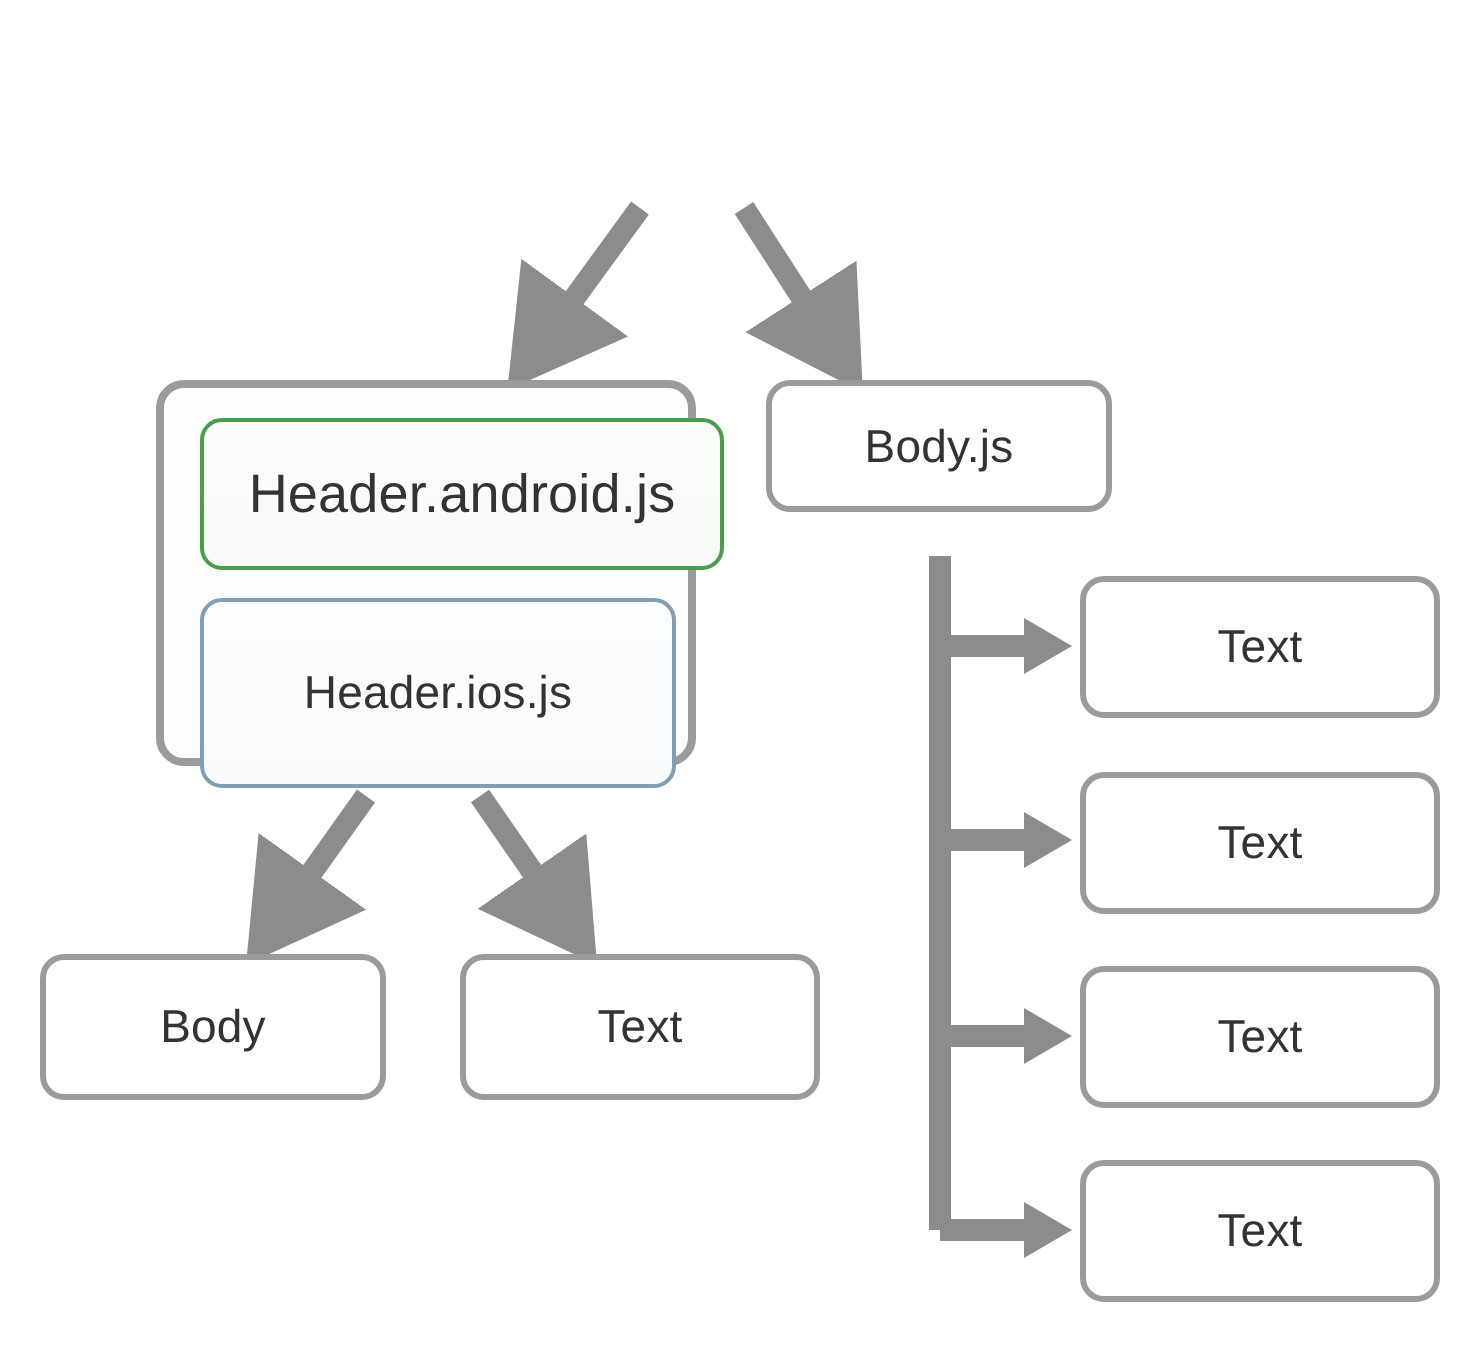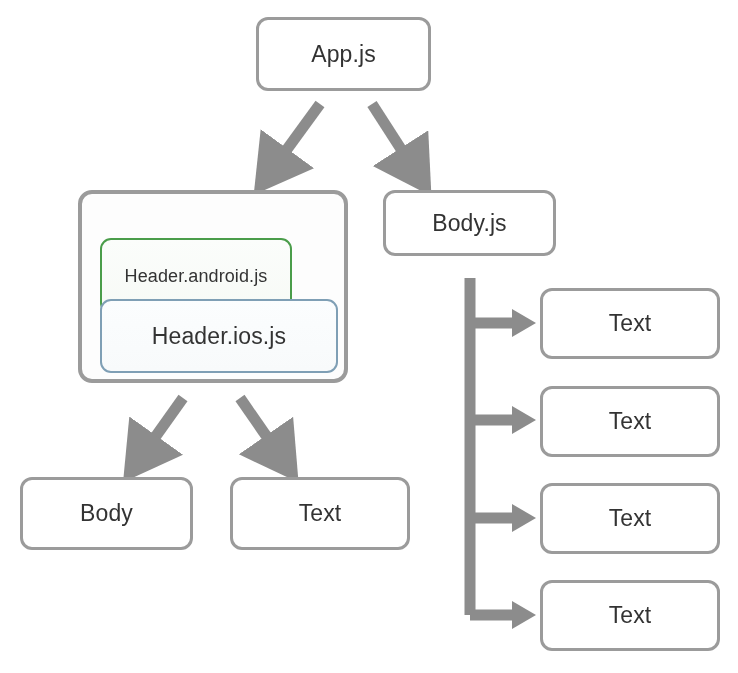--- a/index.html
+++ b/index.html
@@ -45,29 +45,28 @@
   }
   #header-group {
     position: absolute;
     left: 78px; top: 190px; width: 270px; height: 193px;
     box-sizing: border-box;
     background: #fdfdfd;
     border: 4px solid #9b9b9b;
     border-radius: 14px;
   }
   #node-android {
-    left: 18px; top: 15px; width: 192px; height: 76px;
+    left: 18px; top: 15px; width: 262px; height: 76px;
     border: 2px solid #4a9d4a;
     border-radius: 11px;
     background: linear-gradient(180deg,#fbfdfb 0%, #f7faf6 100%);
-    font-size: 18px;
-    margin-top: 29px;
+    font-size: 27px;
   }
   #node-ios {
-    left: 18px; top: 105px; width: 238px; height: 74px;
+    left: 18px; top: 105px; width: 238px; height: 95px;
     border: 2px solid #7f9fb5;
     border-radius: 11px;
     background: linear-gradient(180deg,#fbfdfe 0%, #f8fafb 100%);
     font-size: 23px;
   }
   #node-image {
     left: 20px; top: 477px; width: 173px; height: 73px;
   }
   #node-text-left {
     left: 230px; top: 477px; width: 180px; height: 73px;
@@ -122,23 +121,20 @@
       <path d="M470,420 L515,420" stroke="#8c8c8c" stroke-width="11" fill="none"></path>
       <path d="M470,518 L515,518" stroke="#8c8c8c" stroke-width="11" fill="none"></path>
       <path d="M470,615 L515,615" stroke="#8c8c8c" stroke-width="11" fill="none"></path>
       <path d="M512,309 L536,323 L512,337 z" fill="#8c8c8c"></path>
       <path d="M512,406 L536,420 L512,434 z" fill="#8c8c8c"></path>
       <path d="M512,504 L536,518 L512,532 z" fill="#8c8c8c"></path>
       <path d="M512,601 L536,615 L512,629 z" fill="#8c8c8c"></path>
     </g>
   </svg>
 
-  <div class="node" id="node-app">
-    <span class="node-label">App.js</span>
-  </div>
 
   <div id="header-group">
     <div class="node" id="node-android">
       <span class="node-label">Header.android.js</span>
     </div>
     <div class="node" id="node-ios">
       <span class="node-label">Header.ios.js</span>
     </div>
   </div>
 

